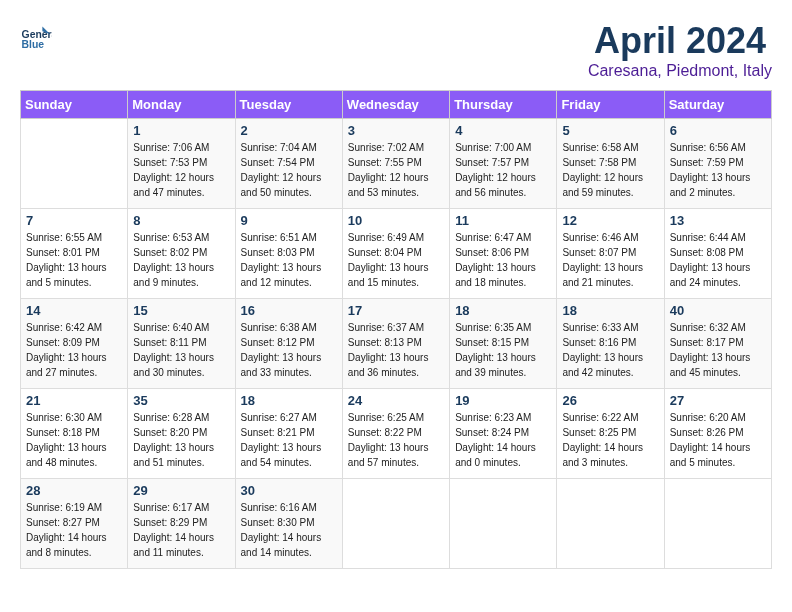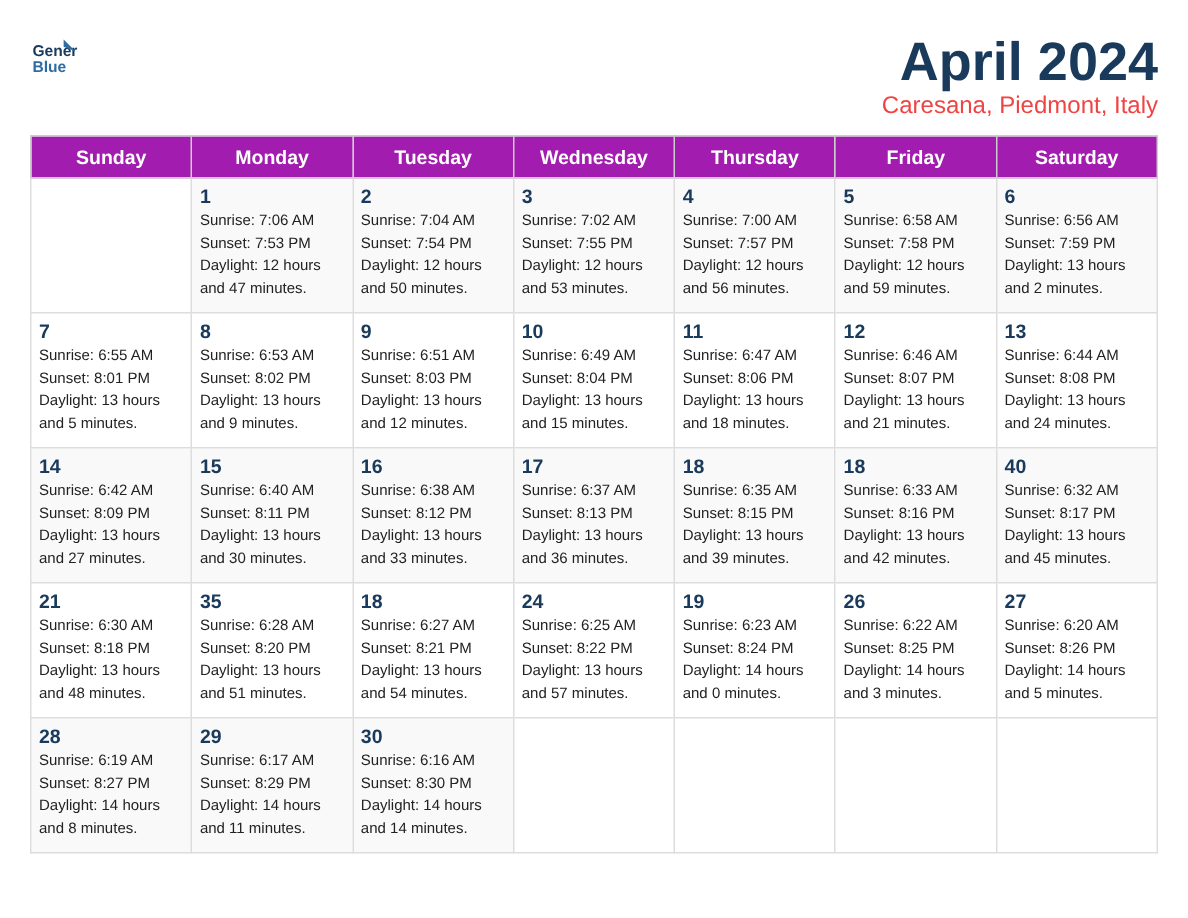--- a/index.html
+++ b/index.html
@@ -19,41 +19,41 @@
     .logo {
       display: flex;
       align-items: center;
       gap: 4px;
     }
     .logo-icon {
       width: 32px;
       height: 32px;
     }
     .title-block {
-      text-align: right;
+      text-align: center;
     }
     .month-title {
       font-size: 36px;
       font-weight: bold;
       color: #1a3a5c;
     }
     .location {
       font-size: 16px;
-      color: #ef4444;
+      color: #4c1d95;
     }
     table {
       width: 100%;
       border-collapse: collapse;
       font-size: 11px;
     }
     thead tr th {
-      background-color: #a21caf;
+      background-color: #8b5cf6;
       color: #fff;
       padding: 6px 4px;
-      text-align: center;
+      text-align: left;
       font-size: 13px;
       border: 1px solid #ccc;
     }
     tbody tr td {
       vertical-align: top;
       padding: 4px 5px;
       border: 1px solid #ddd;
       min-width: 100px;
       height: 90px;
       background: #fff;

